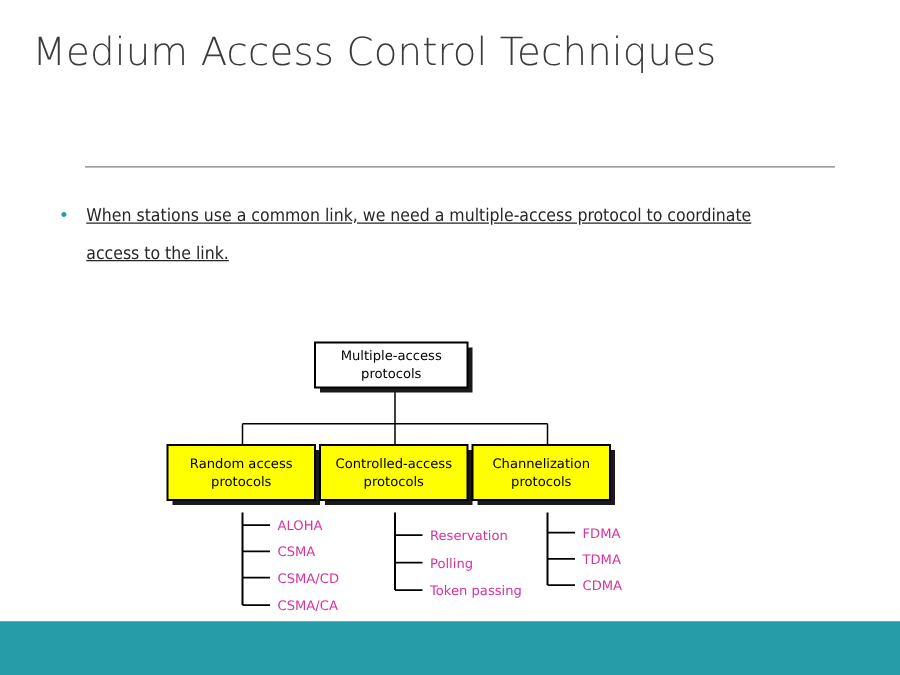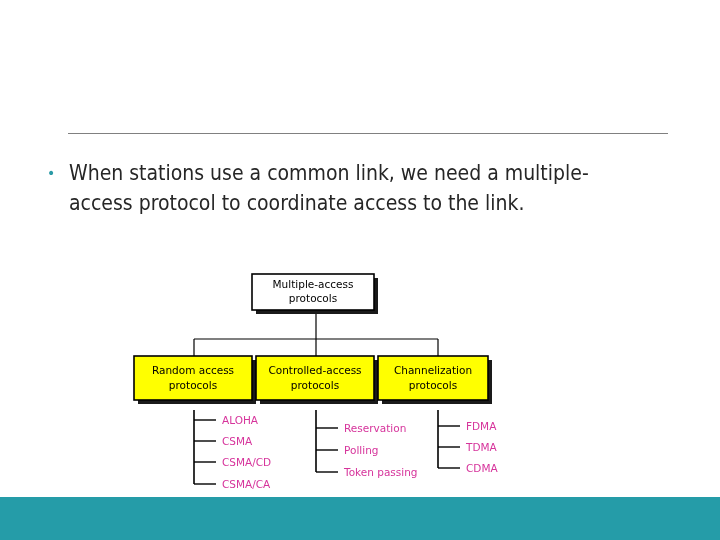--- a/index.html
+++ b/index.html
@@ -62,25 +62,26 @@
     color: #2a9aa6;
     font-size: 14px;
     line-height: 30px;
     width: 22px;
     flex: 0 0 22px;
     text-align: left;
     padding-left: 3px;
   }
   .bullet-text {
     flex: 1 1 auto;
-    font-size: 21px;
+    font-size: 14px;
     line-height: 30px;
     color: #262626;
     font-weight: 400;
     font-stretch: condensed;
+    text-decoration: underline;
   }
 
   
   #diagram {
     position: absolute;
     left: 128px;
     top: 268px;
     width: 470px;
     height: 225px;
   }
@@ -108,20 +109,21 @@
     width: 720px;
     height: 43px;
     background: #259ca8;
   }
 </style>
 </head>
 <body>
 
 <div id="slide">
 
+  <div id="slide-title">Medium Access Control Techniques</div>
 
   <div id="title-divider"></div>
 
   <div id="bullet-block">
     <div class="bullet-row">
       <span class="bullet-marker">•</span>
       <span class="bullet-text">When stations use a common link, we need a multiple-access protocol to coordinate access to the link.</span>
     </div>
   </div>
 

